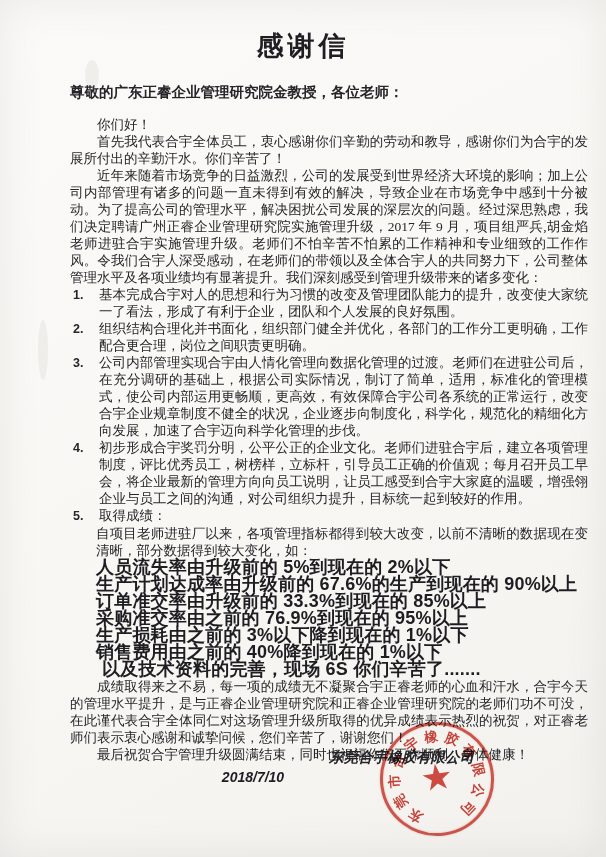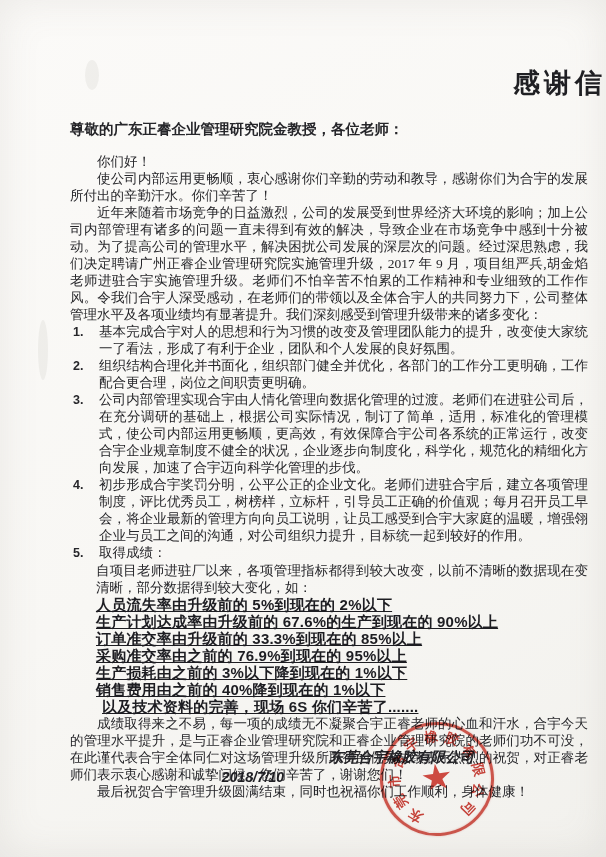--- a/index.html
+++ b/index.html
@@ -4,41 +4,40 @@
 <style>
   html,body{margin:0;padding:0;background:#e8e7e4;}
   .page{
     width:606px;height:857px;position:relative;overflow:hidden;margin:0 auto;
     background:linear-gradient(150deg,#fbfaf8 0%,#f8f7f4 55%,#f2f1ed 100%);
     font-family:"Liberation Serif","DejaVu Serif",serif;
     color:#26262a;
     box-shadow:inset 0 0 40px rgba(120,115,105,.12);
   }
   .title{
-    text-align:right;font-size:27px;font-weight:bold;letter-spacing:4px;
-    padding-top:28px;color:#1f1f23;margin-top:37px;
+    text-align:center;font-size:27px;font-weight:bold;letter-spacing:4px;
+    padding-top:28px;color:#1f1f23;
   }
   .letter-body{
     margin:20px 18px 0 70px;font-size:13.5px;line-height:17px;text-align:justify;
   }
   .salutation{font-weight:bold;font-size:14.5px;margin:0 0 15px 0;}
   p.para{margin:0;text-indent:2em;}
   .list{margin:0;}
   .list-item{display:flex;}
   .list-num{
     flex:none;width:26px;font-family:"Liberation Sans","DejaVu Sans",sans-serif;
     font-weight:bold;font-size:12.5px;padding-left:3px;padding-top:1px;
   }
   .list-text{flex:1;}
   .achieve-block{margin-left:26px;}
   .stats{
     font-family:"Liberation Sans","DejaVu Sans",sans-serif;
-    font-weight:bold;font-size:15px;line-height:17px;color:#1d1d22;
+    font-weight:bold;font-size:18px;line-height:17px;color:#1d1d22;
     letter-spacing:.2px;
-    text-decoration:underline;
   }
   .stats div{white-space:nowrap;}
   .stats .footnote{padding-left:6px;}
   .closing1{margin-top:16px;}
   .closing2{margin-top:0;}
   .signature{position:absolute;left:12px;right:0;top:748px;font-style:italic;}
   .sig-company{
     text-align:right;margin-right:132px;font-weight:bold;font-size:14.5px;color:#232327;
   }
   .sig-date{
@@ -71,21 +70,21 @@
 
 <div class="page">
 
   <div class="title">感谢信</div>
 
   <div class="letter-body">
 
     <div class="salutation">尊敬的广东正睿企业管理研究院金教授，各位老师：</div>
 
     <p class="para">你们好！</p>
-    <p class="para">使公司内部运用更畅顺，衷心感谢你们辛勤的劳动和教导，感谢你们为合宇的发展所付出的辛勤汗水。你们辛苦了！</p>
+    <p class="para">首先我代表合宇全体员工，衷心感谢你们辛勤的劳动和教导，感谢你们为合宇的发展所付出的辛勤汗水。你们辛苦了！</p>
     <p class="para">近年来随着市场竞争的日益激烈，公司的发展受到世界经济大环境的影响；加上公司内部管理有诸多的问题一直未得到有效的解决，导致企业在市场竞争中感到十分被动。为了提高公司的管理水平，解决困扰公司发展的深层次的问题。经过深思熟虑，我们决定聘请广州正睿企业管理研究院实施管理升级，2017 年 9 月，项目组严兵,胡金焰老师进驻合宇实施管理升级。老师们不怕辛苦不怕累的工作精神和专业细致的工作作风。令我们合宇人深受感动，在老师们的带领以及全体合宇人的共同努力下，公司整体管理水平及各项业绩均有显著提升。我们深刻感受到管理升级带来的诸多变化：</p>
 
     <div class="list">
       <div class="list-item">
         <span class="list-num">1.</span>
         <span class="list-text">基本完成合宇对人的思想和行为习惯的改变及管理团队能力的提升，改变使大家统一了看法，形成了有利于企业，团队和个人发展的良好氛围。</span>
       </div>
       <div class="list-item">
         <span class="list-num">2.</span>
         <span class="list-text">组织结构合理化并书面化，组织部门健全并优化，各部门的工作分工更明确，工作配合更合理，岗位之间职责更明确。</span>

